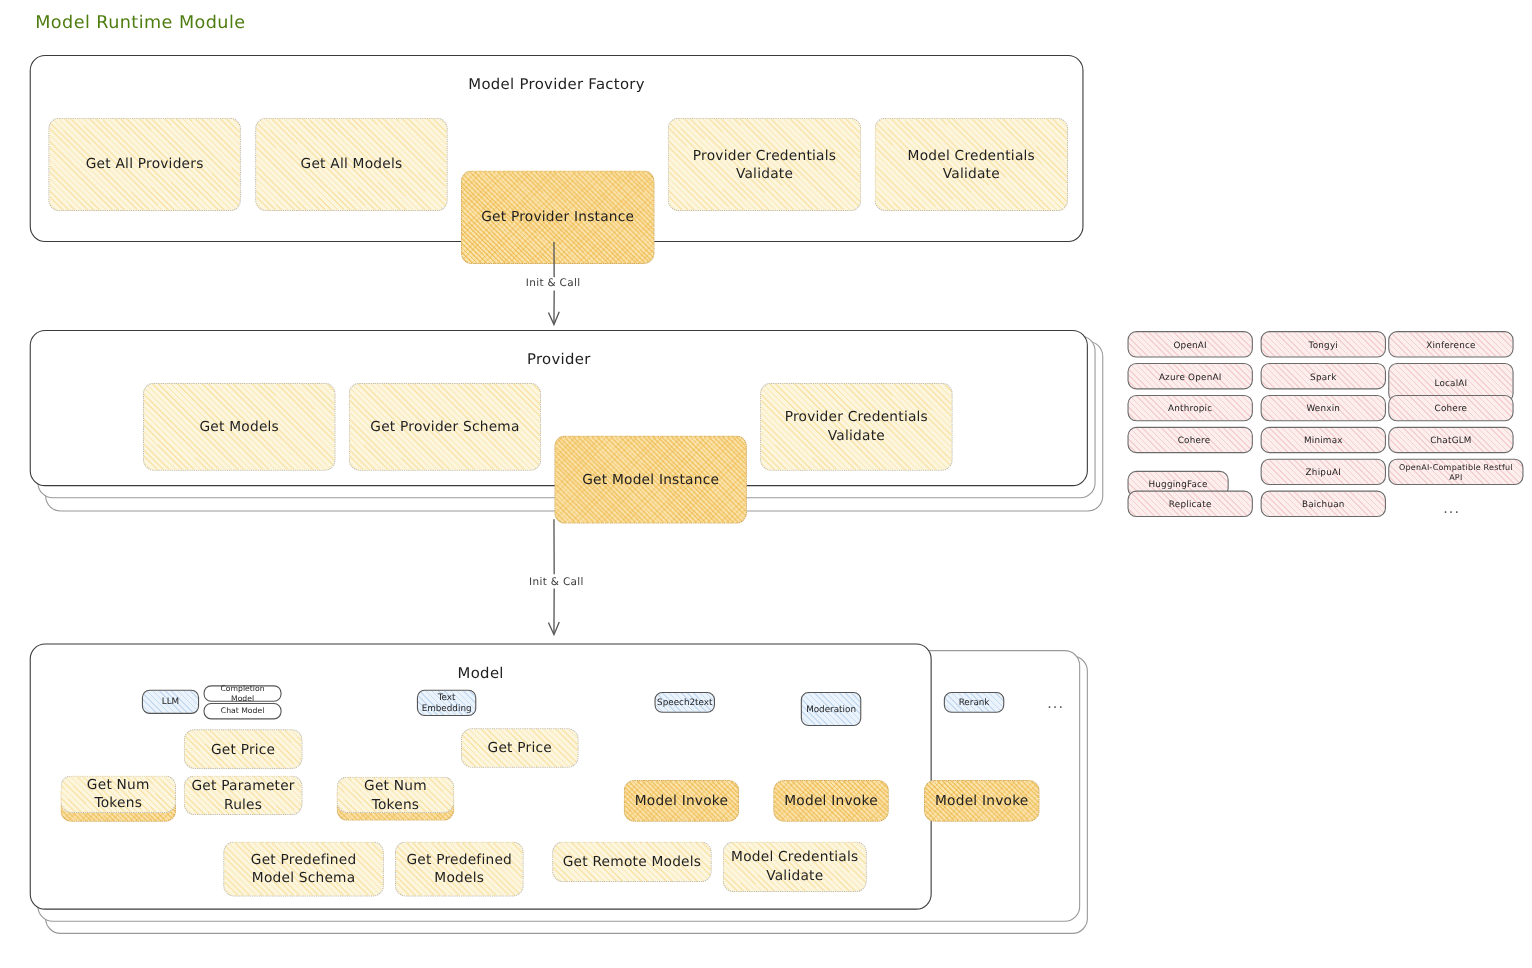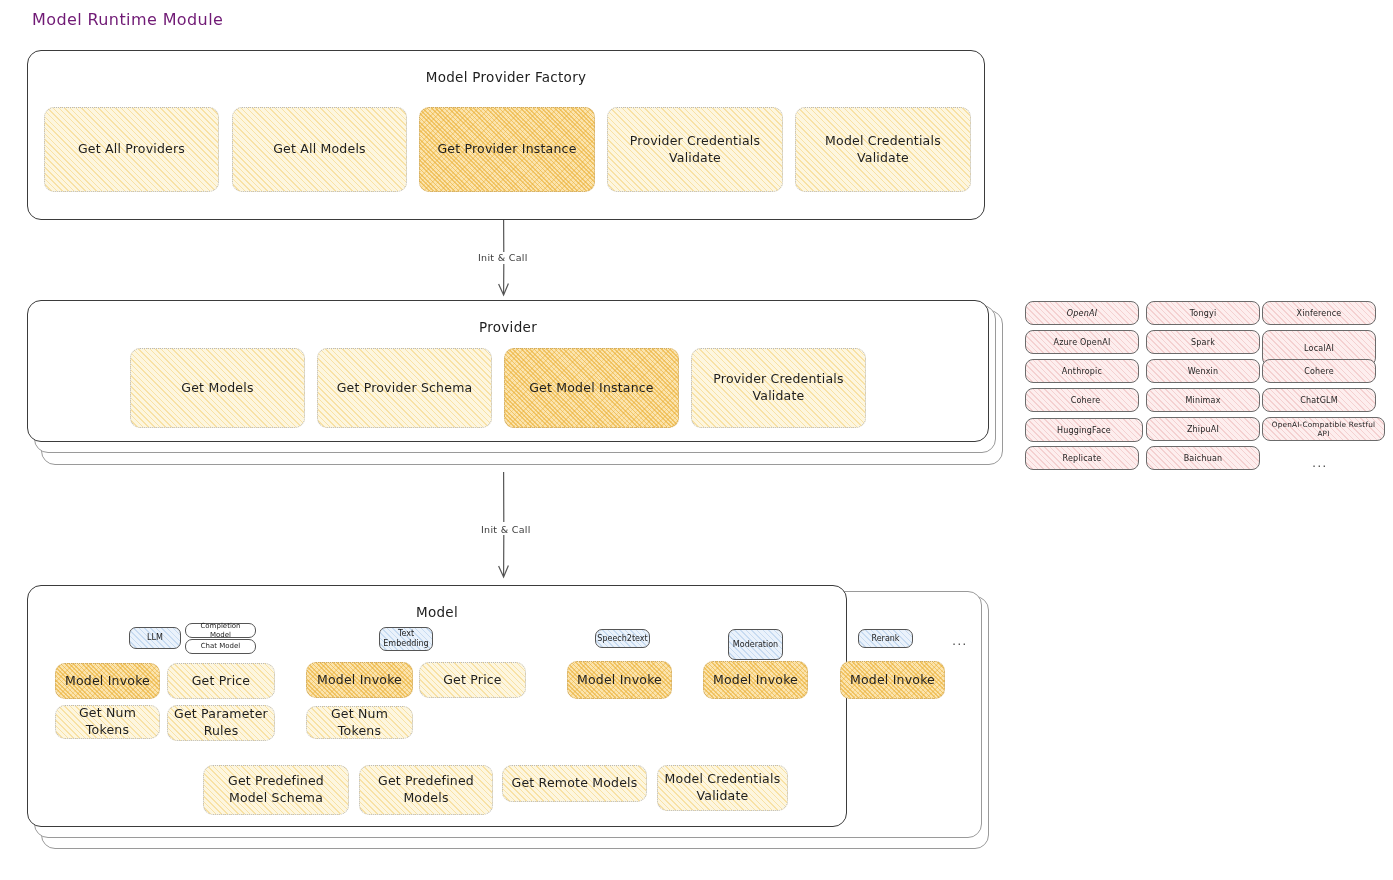--- a/index.html
+++ b/index.html
@@ -23,21 +23,21 @@
     inset: 0;
   }
 
   
   .page-title {
     position: absolute;
     left: 32px;
     top: 10px;
     font-size: 16px;
     letter-spacing: .4px;
-    color: #701a75;
+    color: #4d7c0f;
     white-space: nowrap;
   }
 
   
   .panel {
     position: absolute;
     box-sizing: border-box;
     border: 1.3px solid #3b3b3b;
     border-radius: 14px;
     background: #ffffff;
@@ -79,20 +79,21 @@
     background-color: #fdf6df;
     background-image:
       repeating-linear-gradient(45deg, rgba(240,193,70,.38) 0 1px, rgba(0,0,0,0) 1px 4px);
   }
   .node.accent {
     background-color: #fbe4ae;
     background-image:
       repeating-linear-gradient(45deg, rgba(233,170,42,.55) 0 1.2px, rgba(0,0,0,0) 1.2px 3px),
       repeating-linear-gradient(-45deg, rgba(233,170,42,.30) 0 1px, rgba(0,0,0,0) 1px 4px);
     border-color: #c9a868;
+    margin-top: 48px;
   }
 
   
   .chip {
     position: absolute;
     box-sizing: border-box;
     border: 1.2px solid #6b6b6b;
     border-radius: 8px;
     display: flex;
     align-items: center;
@@ -181,25 +182,25 @@
   <div class="panel" style="left:27px; top:300px; width:962px; height:142px;">
     <div class="panel-title">Provider</div>
   </div>
   <div class="node" style="left:130px; top:348px; width:175px; height:80px;">Get Models</div>
   <div class="node" style="left:317px; top:348px; width:175px; height:80px;">Get Provider Schema</div>
   <div class="node accent" style="left:504px; top:348px; width:175px; height:80px;">Get Model Instance</div>
   <div class="node" style="left:691px; top:348px; width:175px; height:80px;">Provider Credentials Validate</div>
 
   <div>
 
-    <div class="chip" style="left:1025px; top:301px; width:114px; height:24px;font-style:italic;">OpenAI</div>
+    <div class="chip" style="left:1025px; top:301px; width:114px; height:24px;">OpenAI</div>
     <div class="chip" style="left:1025px; top:330px; width:114px; height:24px;">Azure OpenAI</div>
     <div class="chip" style="left:1025px; top:359px; width:114px; height:24px;">Anthropic</div>
     <div class="chip" style="left:1025px; top:388px; width:114px; height:24px;padding-left:10px;">Cohere</div>
-    <div class="chip" style="left:1025px; top:418px; width:118px; height:24px;">HuggingFace</div>
+    <div class="chip" style="left:1025px; top:428px; width:92px; height:24px;">HuggingFace</div>
     <div class="chip" style="left:1025px; top:446px; width:114px; height:24px;">Replicate</div>
 
     <div class="chip" style="left:1146px; top:301px; width:114px; height:24px;">Tongyi</div>
     <div class="chip" style="left:1146px; top:330px; width:114px; height:24px;">Spark</div>
     <div class="chip" style="left:1146px; top:359px; width:114px; height:24px;">Wenxin</div>
     <div class="chip" style="left:1146px; top:388px; width:114px; height:24px;">Minimax</div>
     <div class="chip" style="left:1146px; top:417px; width:114px; height:24px;">ZhipuAI</div>
     <div class="chip" style="left:1146px; top:446px; width:114px; height:24px;">Baichuan</div>
 
     <div class="chip" style="left:1262px; top:301px; width:114px; height:24px;">Xinference</div>
@@ -240,17 +241,17 @@
 
   <div class="tag" style="left:728px; top:629px; width:55px; height:31px;">Moderation</div>
   <div class="node accent" style="left:703px; top:661px; width:105px; height:38px;">Model Invoke</div>
 
   <div class="tag" style="left:858px; top:629px; width:55px; height:19px;">Rerank</div>
   <div class="node accent" style="left:840px; top:661px; width:105px; height:38px;">Model Invoke</div>
 
   <div class="dots" style="left:952px; top:634px;">...</div>
 
   <div class="node" style="left:203px; top:765px; width:146px; height:50px;">Get Predefined Model Schema</div>
-  <div class="node" style="left:359px; top:765px; width:134px; height:50px;">Get Predefined Models</div>
+  <div class="node" style="left:359px; top:765px; width:117px; height:50px;">Get Predefined Models</div>
   <div class="node" style="left:502px; top:765px; width:145px; height:37px;">Get Remote Models</div>
   <div class="node" style="left:657px; top:765px; width:131px; height:46px;">Model Credentials Validate</div>
 
 </div>
 
 </body></html>

